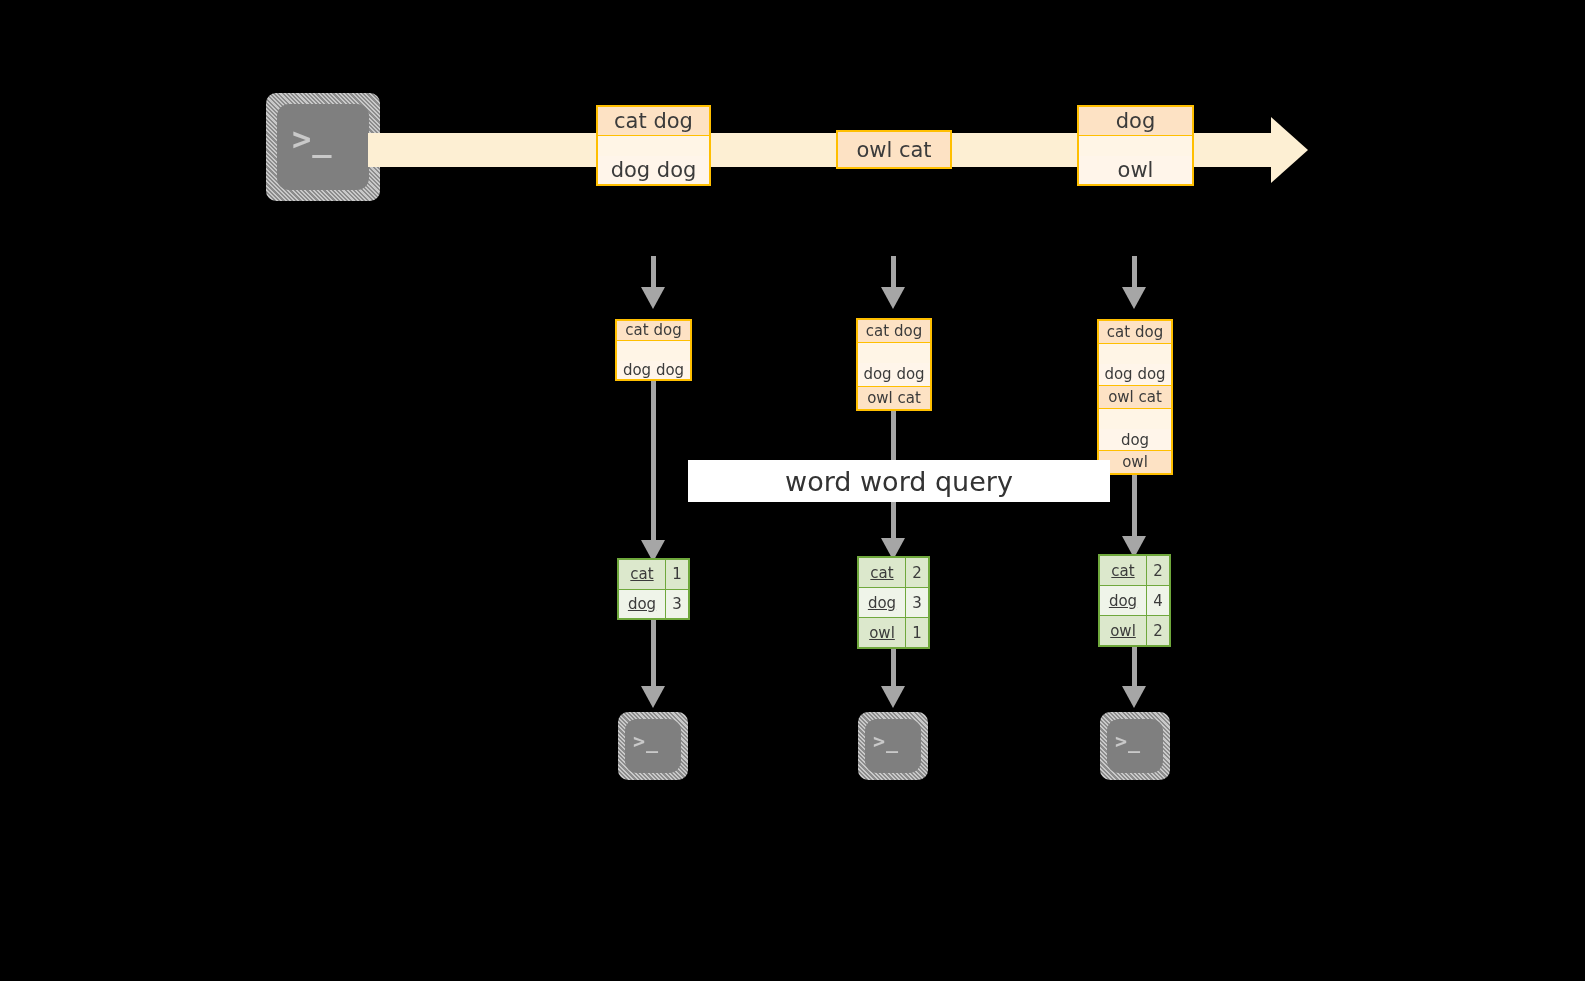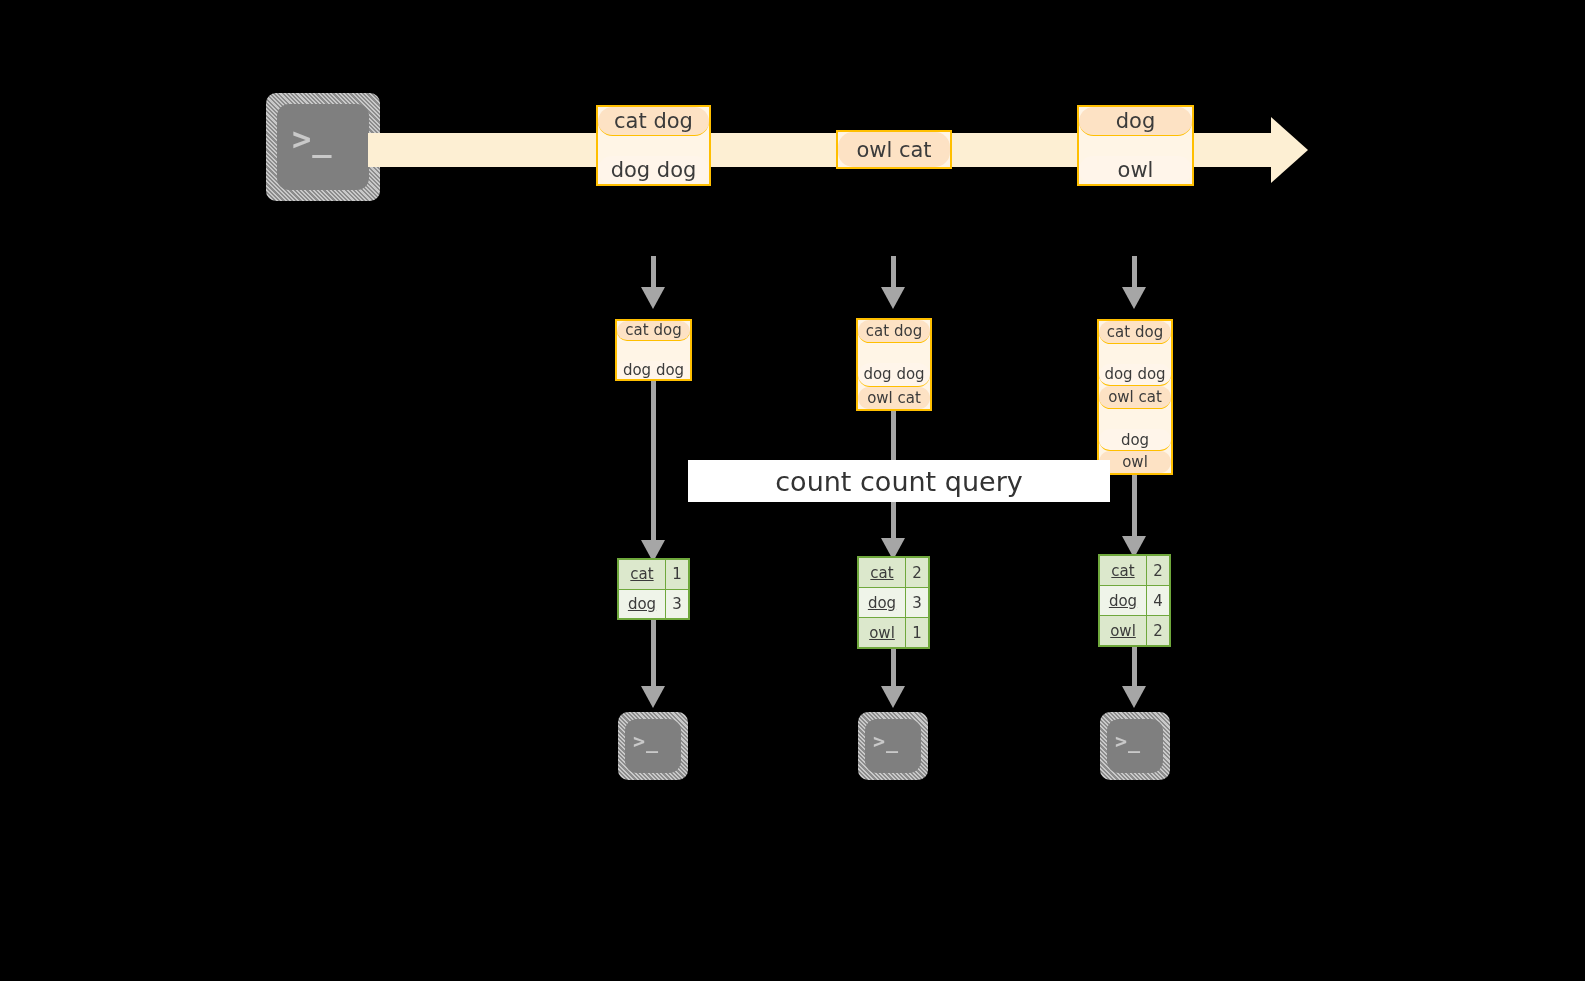--- a/index.html
+++ b/index.html
@@ -67,21 +67,20 @@
   }
   .obox .orow {
     flex: 1 1 auto;
     display: flex;
     align-items: center;
     justify-content: center;
     color: #3b3b3b;
     background: #FFF2E0;
     border-bottom: 1.5px solid #FFBF00;
     white-space: nowrap;
-    border-radius: 15px;
   }
   .obox .orow:last-child { border-bottom: none; }
   .obox .orow.shade-a { background: #FDE2C4; }
   .obox .orow.shade-b { background: #FFF5EA; margin-top: 20px; }
 
   
   .gtable {
     position: absolute;
     border: 2.5px solid #6FA83C;
     display: flex;
@@ -264,15 +263,15 @@
 
   <div class="vline" style="left:1132px; top:647px; height:45px;"></div>
   <div class="vhead" style="left:1122px; top:686px;"></div>
 
   <div class="term" style="left:1100px; top:712px; width:70px; height:68px;">
     <div class="term-hatch"></div>
     <div class="term-body" style="left:7px; top:7px; right:7px; bottom:7px;"></div>
     <div class="term-glyph" style="left:15px; top:19px; font-size:20px;">&gt;_</div>
   </div>
 
-  <div class="qlabel" style="left:688px; top:460px; width:422px; height:42px; font-size:27px;">count count query</div>
+  <div class="qlabel" style="left:688px; top:460px; width:422px; height:42px; font-size:27px;">word word query</div>
 
 </div>
 
 </body></html>

